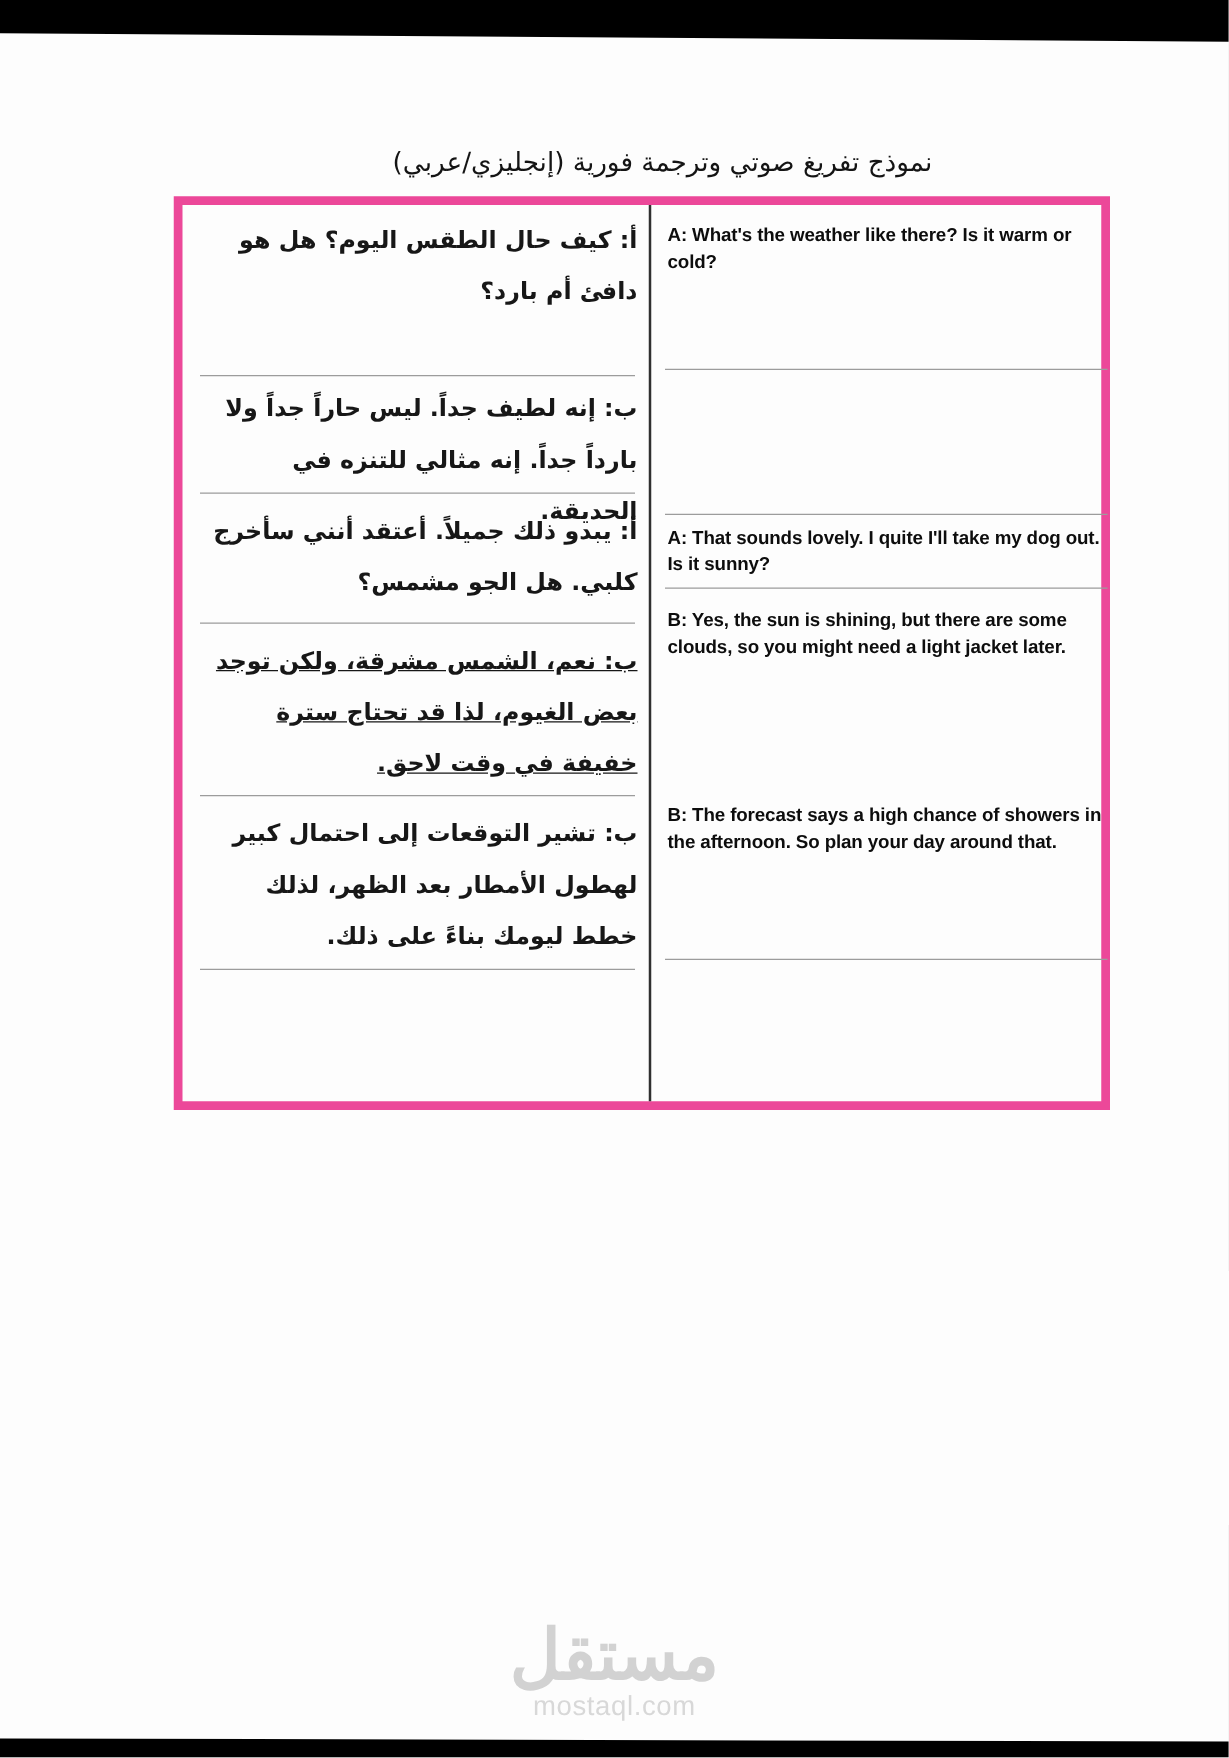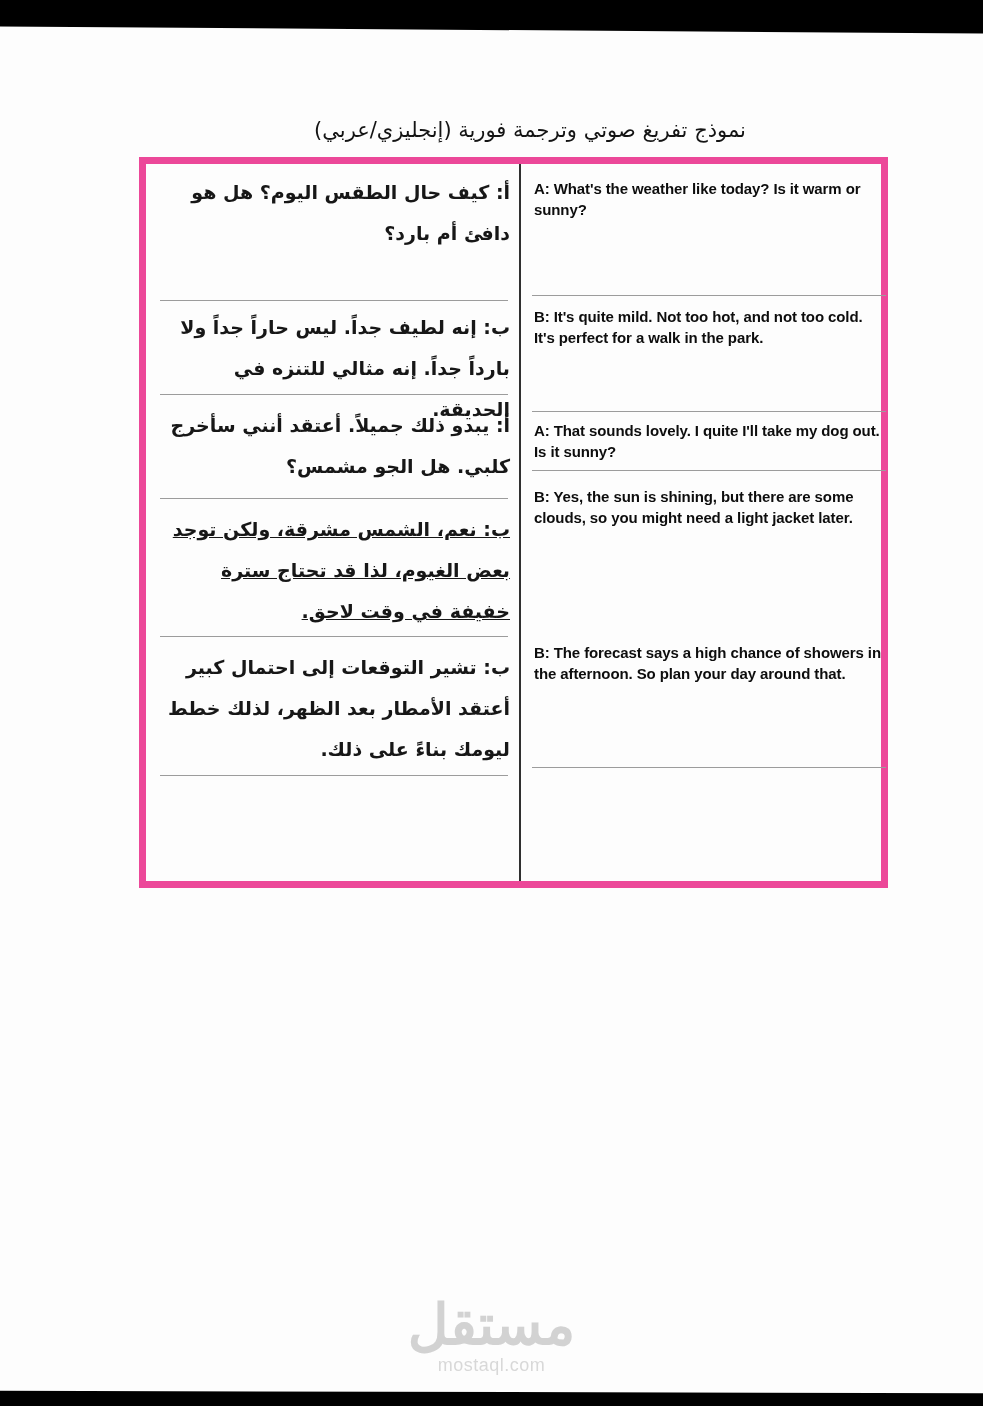--- a/index.html
+++ b/index.html
@@ -120,21 +120,21 @@
   .watermark .logo {
     direction: rtl;
     font-family: Liberation Serif, serif;
     font-weight: bold;
     font-size: 56px;
     line-height: 54px;
     color: #d2d2d2;
   }
   .watermark .site {
     font-family: "Liberation Sans", sans-serif;
-    font-size: 18px;
+    font-size: 22px;
     line-height: 26px;
     letter-spacing: 0.5px;
     color: #d8d8d8;
   }
 </style>
 </head>
 <body>
 
 <div class="page">
 
@@ -150,27 +150,26 @@
 
     <div class="ar ar2" dir="rtl">ب: إنه لطيف جداً. ليس حاراً جداً ولا بارداً جداً. إنه مثالي للتنزه في الحديقة.</div>
     <div class="hr left ahr2"></div>
 
     <div class="ar ar3" dir="rtl">أ: يبدو ذلك جميلاً. أعتقد أنني سأخرج كلبي. هل الجو مشمس؟</div>
     <div class="hr left ahr3"></div>
 
     <div class="ar ar4" dir="rtl">ب: نعم، الشمس مشرقة، ولكن توجد بعض الغيوم، لذا قد تحتاج سترة خفيفة في وقت لاحق.</div>
     <div class="hr left ahr4"></div>
 
-    <div class="ar ar5" dir="rtl">ب: تشير التوقعات إلى احتمال كبير أعتقد الأمطار بعد الظهر، لذلك خطط ليومك بناءً على ذلك.</div>
+    <div class="ar ar5" dir="rtl">ب: تشير التوقعات إلى احتمال كبير لهطول الأمطار بعد الظهر، لذلك خطط ليومك بناءً على ذلك.</div>
     <div class="hr left ahr5"></div>
 
-    <div class="en en1">A: What's the weather like today? Is it warm or sunny?</div>
+    <div class="en en1">A: What's the weather like there? Is it warm or cold?</div>
     <div class="hr right ehr1"></div>
 
-    <div class="en en2">B: It's quite mild. Not too hot, and not too cold. It's perfect for a walk in the park.</div>
     <div class="hr right ehr2"></div>
 
     <div class="en en3">A: That sounds lovely. I quite I'll take my dog out. Is it sunny?</div>
     <div class="hr right ehr3"></div>
 
     <div class="en en5">B: The forecast says a high chance of showers in the afternoon. So plan your day around that.</div>
 
     <div class="en en4">B: Yes, the sun is shining, but there are some clouds, so you might need a light jacket later.</div>
     <div class="hr right ehr5"></div>
   </div>

